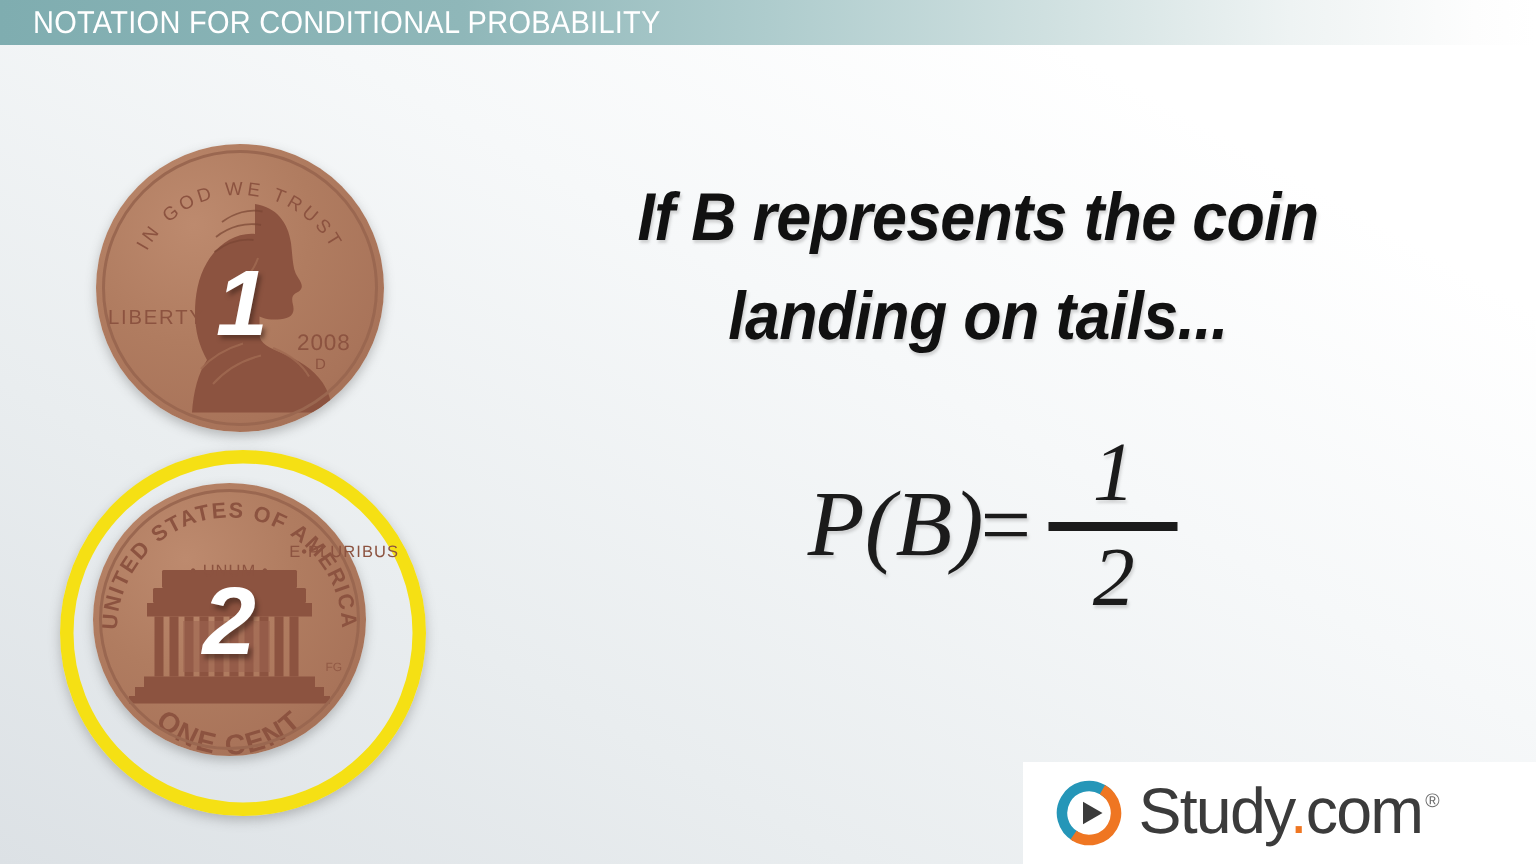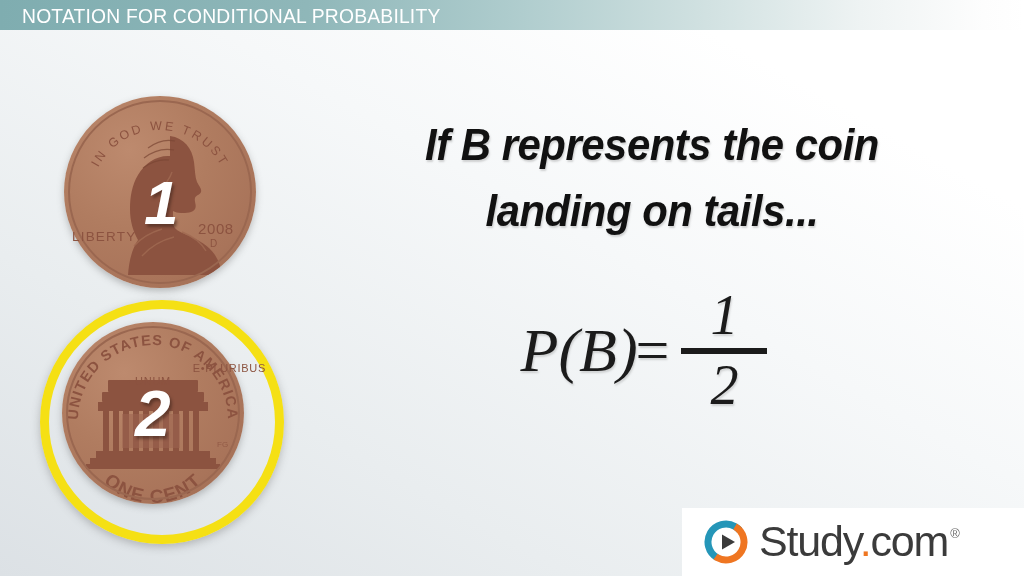--- a/index.html
+++ b/index.html
@@ -64,21 +64,21 @@
     text-align:center;color:#111111;
     font-family:"Liberation Sans",sans-serif;
     font-weight:bold;font-style:italic;
     font-size:45px;line-height:1.46;
     letter-spacing:-.5px;
     transform:scaleX(.93);transform-origin:center top;
     text-shadow:1px 2px 2px rgba(120,120,120,.30);
   }
 
   #equation{
-    position:absolute;left:344px;top:286px;width:600px;
+    position:absolute;left:362px;top:286px;width:600px;
     display:flex;align-items:center;justify-content:center;
     font-family:"Liberation Serif",serif;
     color:#1b1b1b;
     text-shadow:1px 2px 2px rgba(120,120,120,.28);
   }
   #eq-lhs{font-size:62px;font-style:italic;line-height:1;}
   #eq-eq{font-size:60px;line-height:1;margin:0 2px 0 -2px;}
   #eq-frac{
     display:inline-flex;flex-direction:column;align-items:center;
     margin-left:10px;
@@ -144,21 +144,21 @@
           <path d="M79,72 c8,-6 17,-9 26,-8"></path>
         </g>
 
         <text font-family="Liberation Sans, sans-serif" font-size="12.5" letter-spacing="2.6" fill="#8c5340">
           <textPath href="#arcTop" startOffset="50%" text-anchor="middle">IN GOD WE TRUST</textPath>
         </text>
       </svg>
       <div class="coin-rim" style="left:4px;top:4px;width:180px;height:180px;border-color:#9a6750;"></div>
     </div>
 
-    <div style="position:absolute;left:8px;top:108px;font-size:13.5px;color:#8c5340;letter-spacing:1.2px;margin-top:25px;">LIBERTY</div>
+    <div style="position:absolute;left:8px;top:108px;font-size:13.5px;color:#8c5340;letter-spacing:1.2px;">LIBERTY</div>
     <div style="position:absolute;left:134px;top:124px;font-size:15px;color:#8c5340;letter-spacing:.6px;">2008</div>
     <div style="position:absolute;left:146px;top:142px;font-size:10px;color:#8c5340;">D</div>
 
     <div class="big-num" style="left:80px;top:76px;font-size:62px;">1</div>
   </div>
 
   <div class="coin-wrap" style="left:40px;top:300px;width:244px;height:244px;">
 
     <div id="tails-ring" style="left:0;top:0;width:226px;height:226px;"></div>
 

